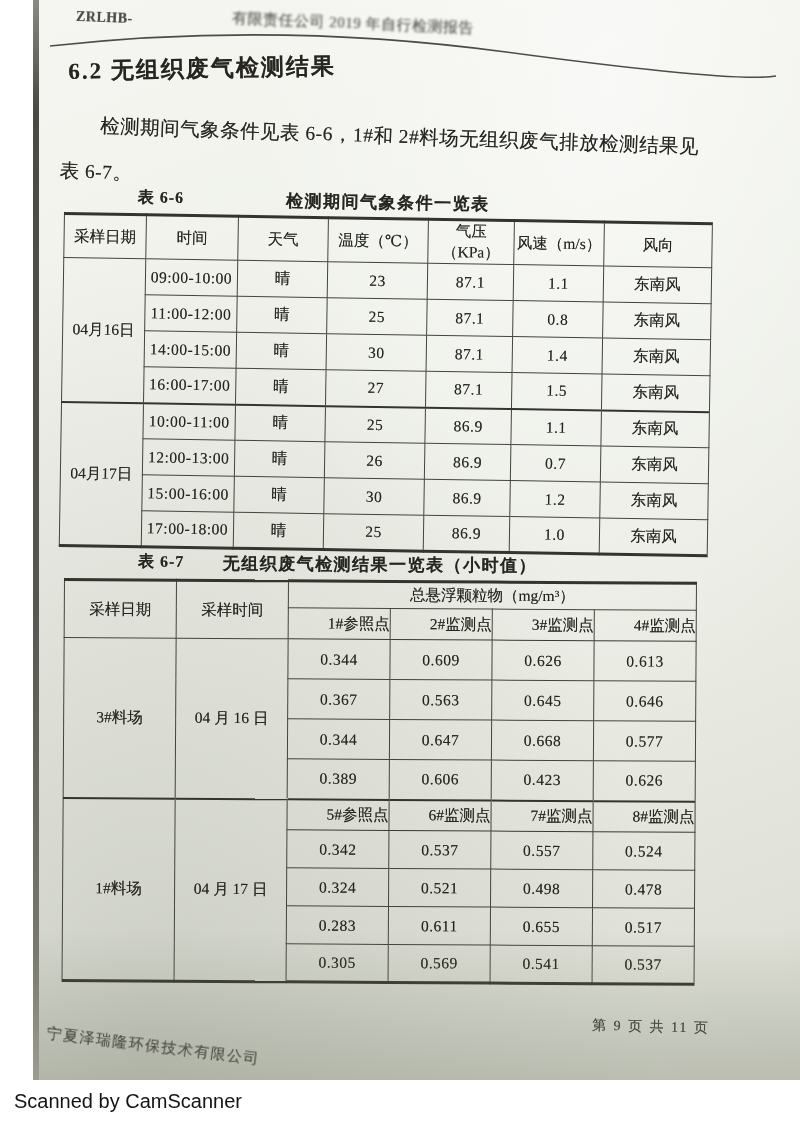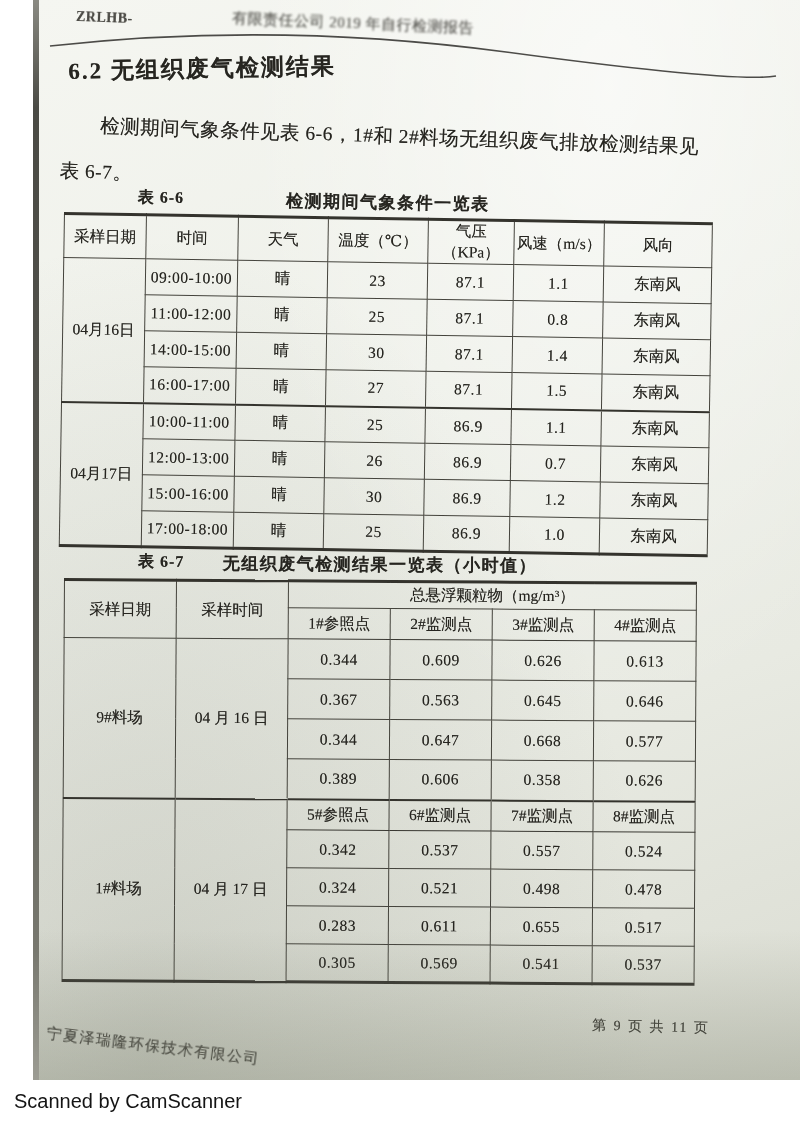--- a/index.html
+++ b/index.html
@@ -60,21 +60,21 @@
        border-top:3px solid #34332d;border-bottom:3px solid #34332d;
        border-left:1.5px solid #44433c;border-right:1.5px solid #44433c;}
   .t66 tr{height:36px;}
   .t66 tr.sep td{border-top:2.5px solid #34332d;}
   .t66 .num{letter-spacing:.5px;}
   .t67{top:578px;width:632px;transform:rotate(.35deg);transform-origin:left top;
        border-top:3px solid #34332d;border-bottom:3px solid #34332d;
        border-left:1.5px solid #44433c;border-right:1.5px solid #44433c;}
   .t67 tr.h-head1{height:27px;}
   .t67 tr.h-points{height:31px;}
-  .t67 tr.h-points th{border-bottom:1.5px solid #3a3933;}
+  .t67 tr.h-points th{border-bottom:1.5px solid #3a3933;text-align:right;}
   .t67 tr.h-d1{height:40px;}
   .t67 tr.h-d2{height:38px;}
   .t67 tr.sep td,.t67 tr.sep th{border-top:2.5px solid #34332d;}
   .t67 .num{letter-spacing:.5px;margin-top:18px;}
   
   .footer-company{
     position:absolute;left:12px;top:1024px;font-size:15px;color:#3c3b36;
     letter-spacing:1.5px;transform:rotate(7deg);transform-origin:left top;filter:blur(.35px);
   }
   .footer-page{
@@ -221,21 +221,21 @@
       <th rowspan="2">采样时间</th>
       <th colspan="4">总悬浮颗粒物（mg/m³）</th>
     </tr>
     <tr class="h-points">
       <th>1#参照点</th>
       <th>2#监测点</th>
       <th>3#监测点</th>
       <th>4#监测点</th>
     </tr>
     <tr class="h-d1">
-      <td rowspan="4">9#料场</td>
+      <td rowspan="4">3#料场</td>
       <td rowspan="4">04 月 16 日</td>
       <td class="num">0.344</td>
       <td class="num">0.609</td>
       <td class="num">0.626</td>
       <td class="num">0.613</td>
     </tr>
     <tr class="h-d1">
       <td class="num">0.367</td>
       <td class="num">0.563</td>
       <td class="num">0.645</td>
@@ -243,21 +243,21 @@
     </tr>
     <tr class="h-d1">
       <td class="num">0.344</td>
       <td class="num">0.647</td>
       <td class="num">0.668</td>
       <td class="num">0.577</td>
     </tr>
     <tr class="h-d1">
       <td class="num">0.389</td>
       <td class="num">0.606</td>
-      <td class="num">0.358</td>
+      <td class="num">0.423</td>
       <td class="num">0.626</td>
     </tr>
     <tr class="h-points sep">
       <td rowspan="5">1#料场</td>
       <td rowspan="5">04 月 17 日</td>
       <th>5#参照点</th>
       <th>6#监测点</th>
       <th>7#监测点</th>
       <th>8#监测点</th>
     </tr>

